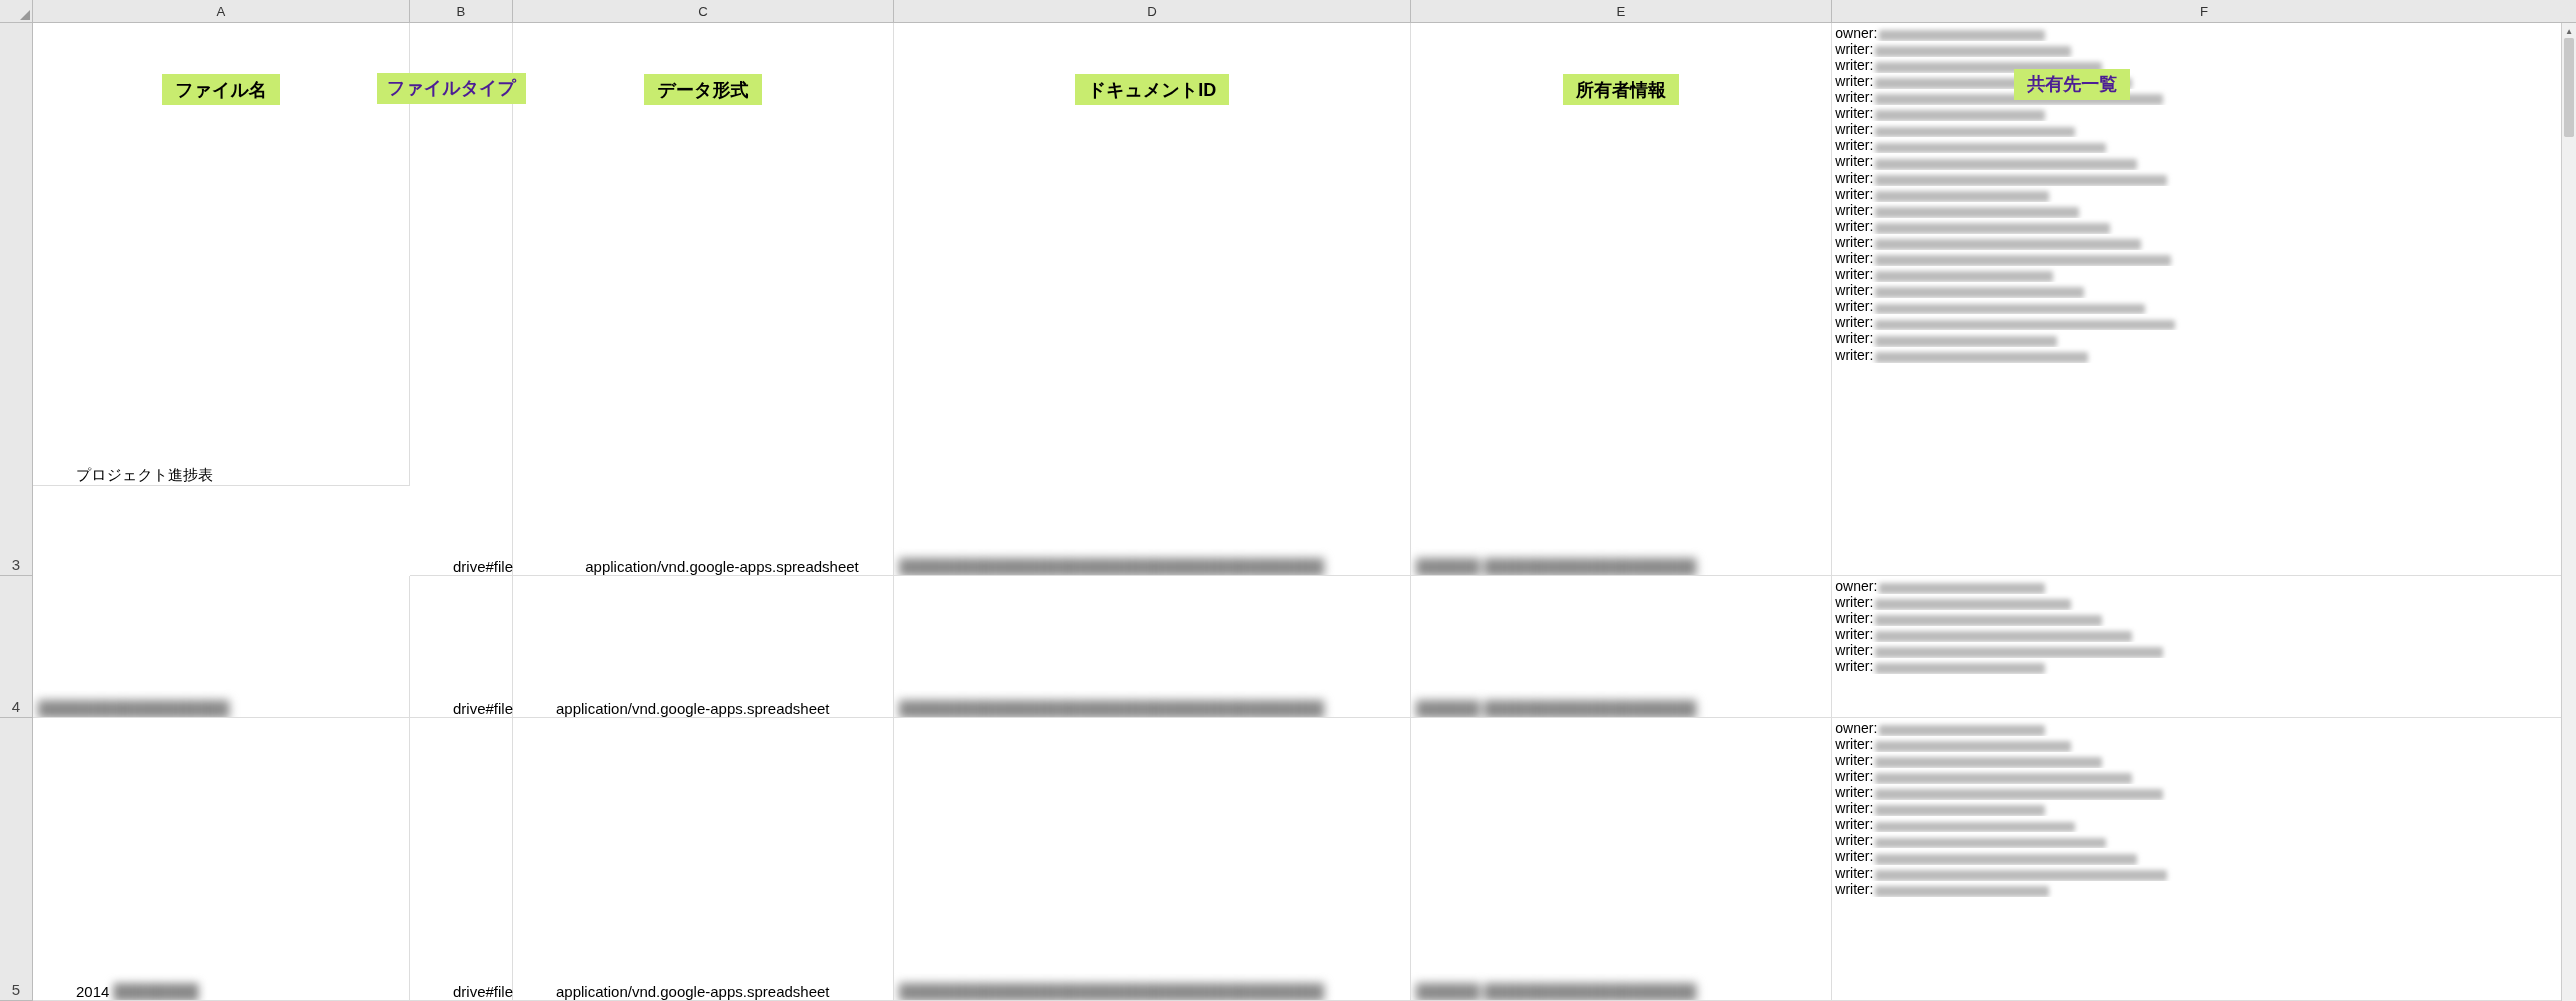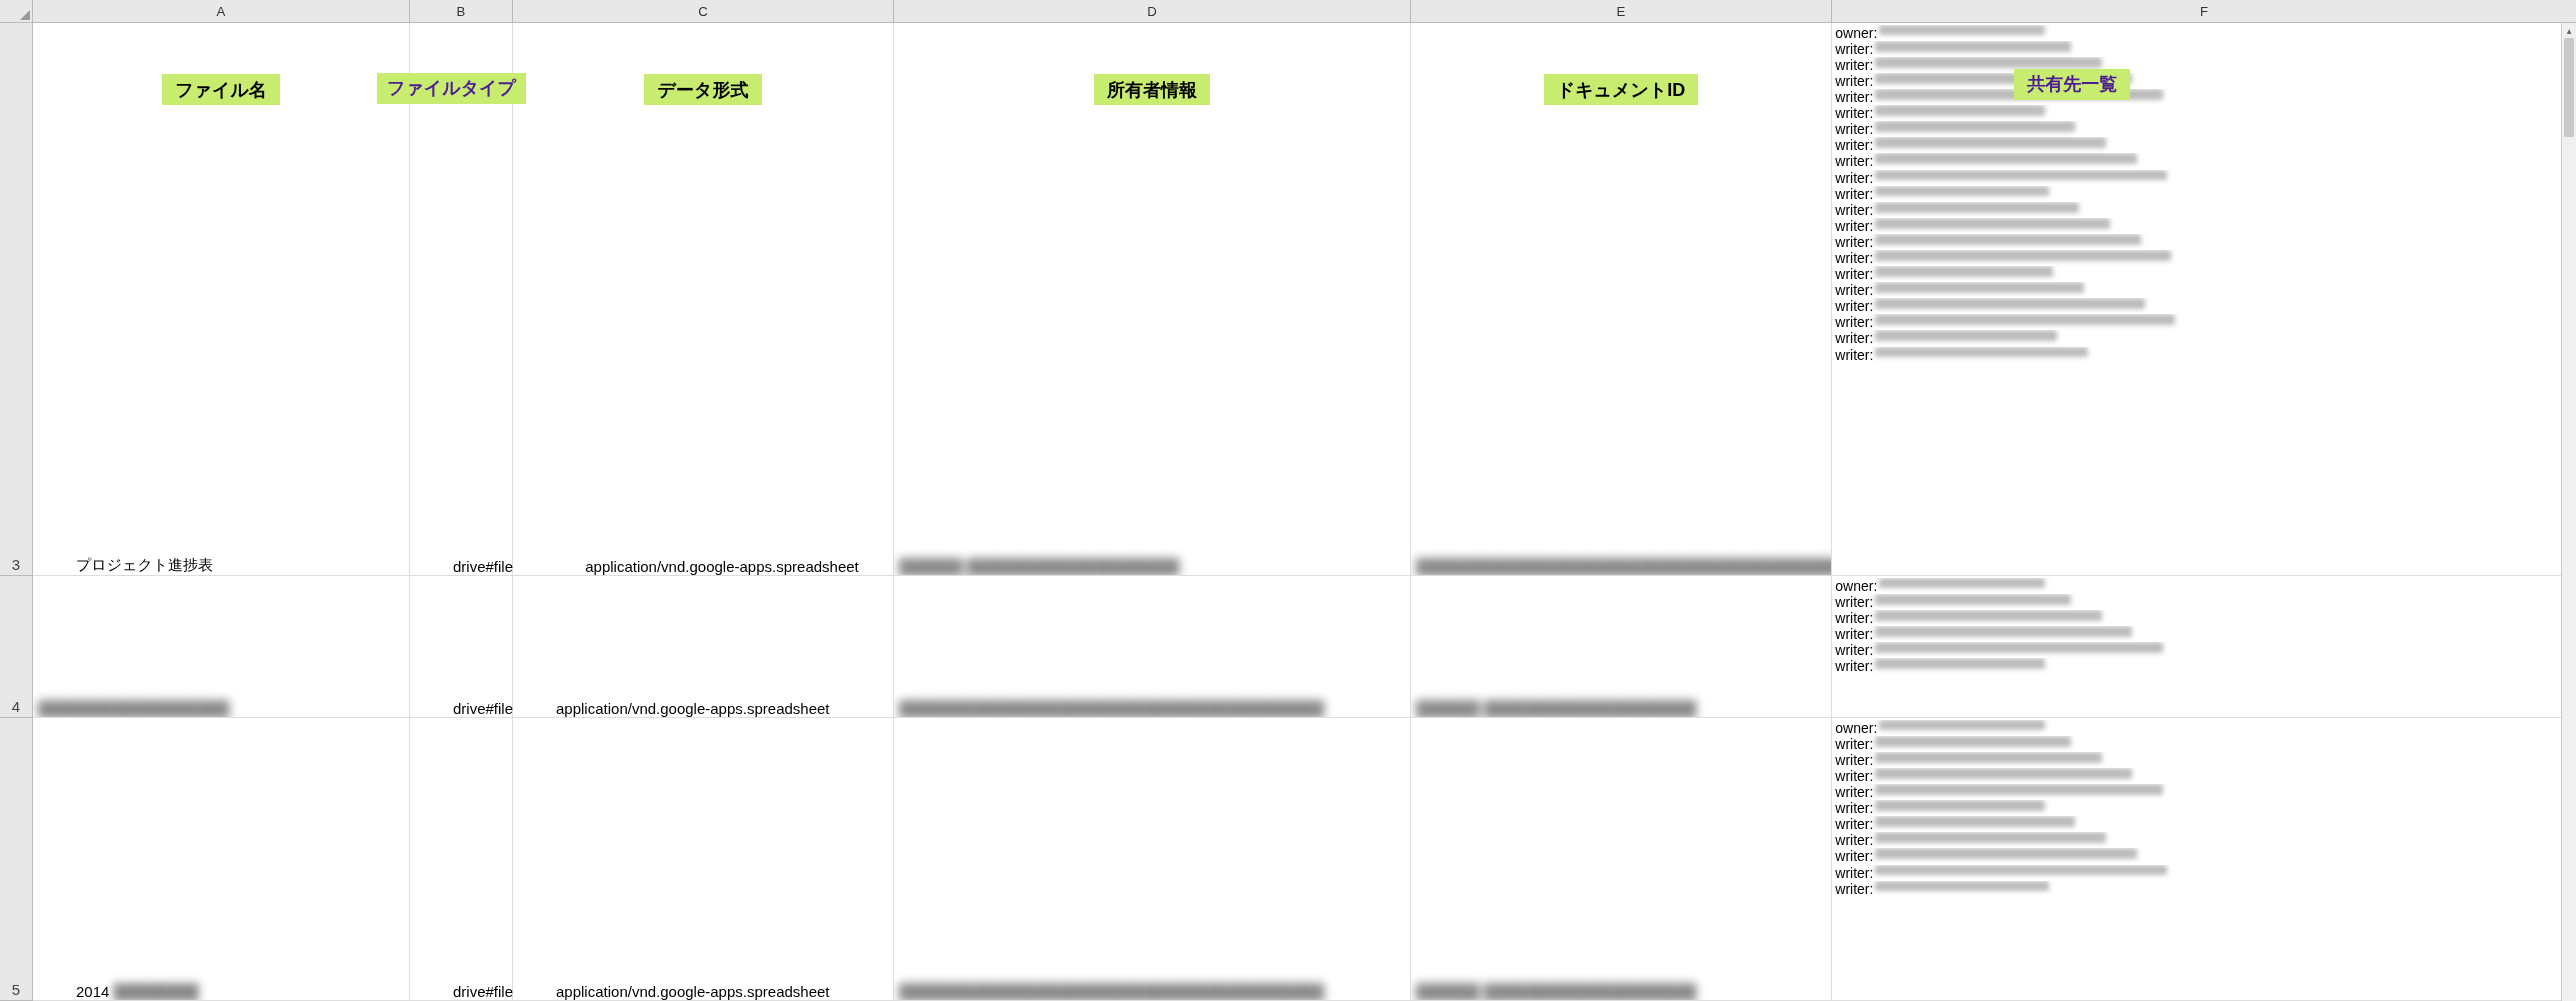--- a/index.html
+++ b/index.html
@@ -108,21 +108,21 @@
       flex-direction: column;
       width: 100%;
       font-size: 14px;
       line-height: 1.15;
       padding: 1.7px 3.3px;
     }
     .f-line {
       white-space: nowrap;
       overflow: hidden;
       display: flex;
-      align-items: flex-start;
+      align-items: flex-end;
     }
     .f-prefix {
       flex-shrink: 0;
     }
     .blur-rect {
       display: inline-block;
       height: 10.8px;
       background: #bbb;
       margin-left: 1.7px;
       filter: blur(2.5px);
@@ -182,47 +182,47 @@
       border-radius: 1.7px;
     }
   </style>
 </head>
 <body>
 
 <div class="sheet">
 
 <div class="col-header-row" style="display: contents;"><div class="corner"></div><div class="hdr">A</div><div class="hdr">B</div><div class="hdr">C</div><div class="hdr">D</div><div class="hdr">E</div><div class="hdr">F</div></div>
     <div class="row-num" style="height: 553px;">3</div>
-    <div class="cell" style="height: 553px;">
+    <div class="cell" style="height: 463px;">
       <div class="badge-wrap">
         <span class="badge">ファイル名</span>
       </div>
       <span class="cell-text">プロジェクト進捗表</span>
     </div>
     <div class="cell" style="height: 553px; overflow: visible;">
       <span class="badge-b">ファイルタイプ</span>
       <span class="cell-text">drive#file</span>
     </div>
     <div class="cell" style="height: 553px; justify-content: center;">
       <div class="badge-wrap">
         <span class="badge">データ形式</span>
       </div>
       <span class="cell-text">application/vnd.google-apps.spreadsheet</span>
     </div>
     <div class="cell" style="height: 553px;">
       <div class="badge-wrap">
-        <span class="badge">所有者情報</span>
-      </div>
-      <span class="blur-content">██████ ████████████████████</span>
+        <span class="badge">ドキュメントID</span>
+      </div>
+      <span class="blur-content">████████████████████████████████████████</span>
     </div>
     <div class="cell" style="height: 553px;">
       <div class="badge-wrap">
-        <span class="badge">ドキュメントID</span>
-      </div>
-      <span class="blur-content">████████████████████████████████████████</span>
+        <span class="badge">所有者情報</span>
+      </div>
+      <span class="blur-content">██████ ████████████████████</span>
     </div>
     <div class="cell f-col" style="height: 553px;">
       <span class="badge-f">共有先一覧</span>
       <div class="f-lines">
         <div class="f-line">
           <span class="f-prefix">owner:</span>
           <span class="blur-rect" style="width: 166px;"></span>
         </div>
         <div class="f-line">
           <span class="f-prefix">writer:</span>

